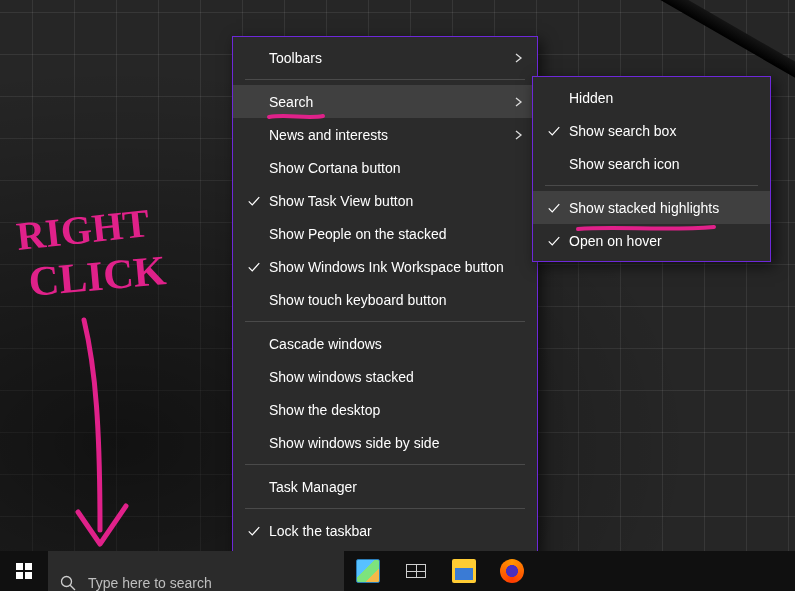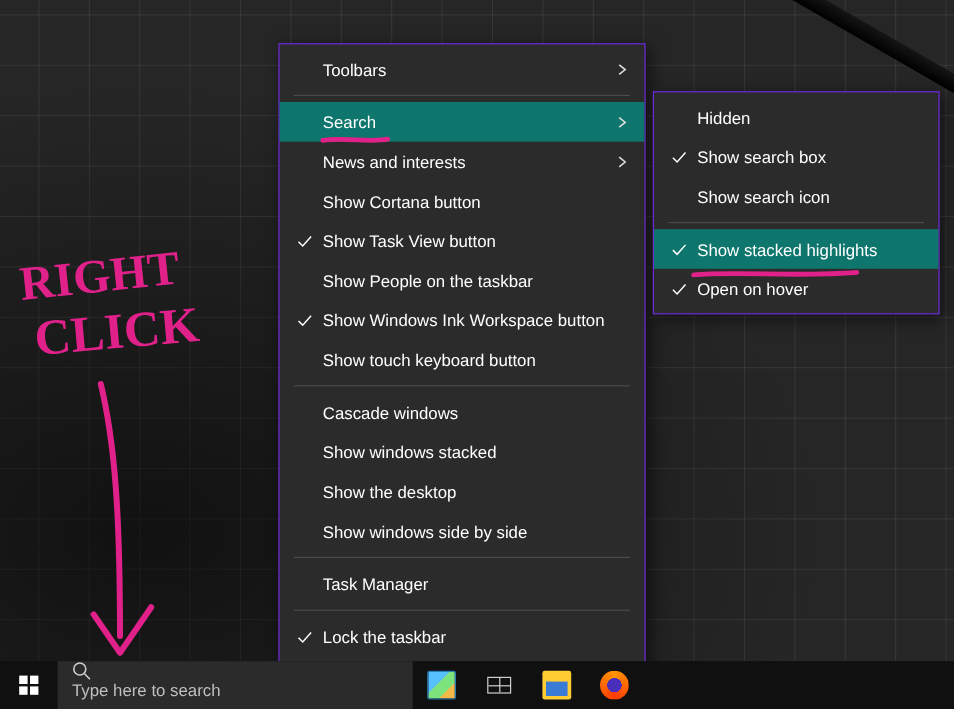--- a/index.html
+++ b/index.html
@@ -33,22 +33,22 @@
     display:flex; align-items:center;
   }
   .start-btn {
     width:48px; height:40px; display:flex; align-items:center; justify-content:center;
     cursor:pointer;
   }
   .win-logo { width:16px; height:16px; display:grid; grid-template-columns:1fr 1fr; grid-template-rows:1fr 1fr; gap:2px;}
   .win-logo span{ background:#fff; }
   .search-box {
     width:296px; height:40px; background:#2b2b2b;
-    display:flex; align-items:flex-start; padding:0 12px; 
-    color:#bfbfbf; cursor:text;flex-direction:column;
+    display:flex; align-items:flex-end; padding:0 12px; gap:12px;
+    color:#bfbfbf; cursor:text;
   }
   .search-box .mag { width:16px; height:16px; flex:0 0 auto; }
   .task-icons { display:flex; align-items:center; height:40px; }
   .task-icon { width:48px; height:40px; display:flex; align-items:center; justify-content:center; cursor:pointer;}
   .tile { width:24px; height:24px; border-radius:2px; }
   .tile.photo { background: linear-gradient(135deg,#57c1ff 0 40%, #7de37d 40% 70%, #f5b94a 70% 100%); border:1px solid #2b7db8;}
   .taskview { width:20px; height:14px; border:1px solid #cfcfcf; position:relative; }
   .taskview::before,.taskview::after{content:"";position:absolute;background:#cfcfcf;}
   .taskview::before{left:50%; top:0; bottom:0; width:1px;}
   .taskview::after{left:0; right:0; top:50%; height:1px;}
@@ -65,27 +65,27 @@
     font-size:14px;
     color:#fff;
   }
   .menu .item {
     display:flex; align-items:center;
     height:33px;
     padding: 0 14px 0 10px;
     cursor:default;
     position:relative;
   }
-  .menu .item:hover, .menu .item.hover { background:#0f766e; }
+  .menu .item:hover, .menu .item.hover { background:#404040; }
   .menu .item .slot-icon { width:22px; display:flex; justify-content:center; align-items:center; }
   .menu .item .label { flex:1; padding-left:4px; white-space:nowrap;}
   .menu .item .arrow { width:14px; text-align:right; color:#ddd;}
   .menu .sep { height:1px; background:#4a4a4a; margin:5px 12px; }
   .menu.main { left:232px; top:36px; width:306px; }
-  .menu.sub  { left:544px; top:76px; width:239px; }
+  .menu.sub  { left:532px; top:76px; width:239px; }
   .check { width:14px; height:14px; }
   .gear { width:14px; height:14px; }
   
   .annot { position:absolute; left:0; top:200px; width:260px; height:360px; pointer-events:none;}
   .annot svg { width:100%; height:100%; overflow:visible;}
   .pink { stroke:#e0218a; fill:none; stroke-linecap:round; stroke-linejoin:round;}
   .annot text { fill:#e0218a; font-family: "Comic Sans MS","Segoe Script",cursive; font-weight:bold; }
   
   .ul-ann { position:absolute; pointer-events:none; }
   .ul-ann svg { overflow:visible; }
@@ -143,21 +143,21 @@
       <span class="slot-icon">
         <svg class="check" viewBox="0 0 16 16">
           <path d="M2 8.5 L6 12.5 L14 3.5" stroke="#fff" stroke-width="1.4" fill="none"></path>
         </svg>
       </span>
       <span class="label">Show Task View button</span>
       <span class="arrow"></span>
     </div>
     <div class="item">
       <span class="slot-icon"></span>
-      <span class="label">Show People on the taskbar</span>
+      <span class="label">Show People on the stacked</span>
       <span class="arrow"></span>
     </div>
     <div class="item">
       <span class="slot-icon">
         <svg class="check" viewBox="0 0 16 16">
           <path d="M2 8.5 L6 12.5 L14 3.5" stroke="#fff" stroke-width="1.4" fill="none"></path>
         </svg>
       </span>
       <span class="label">Show Windows Ink Workspace button</span>
       <span class="arrow"></span>

